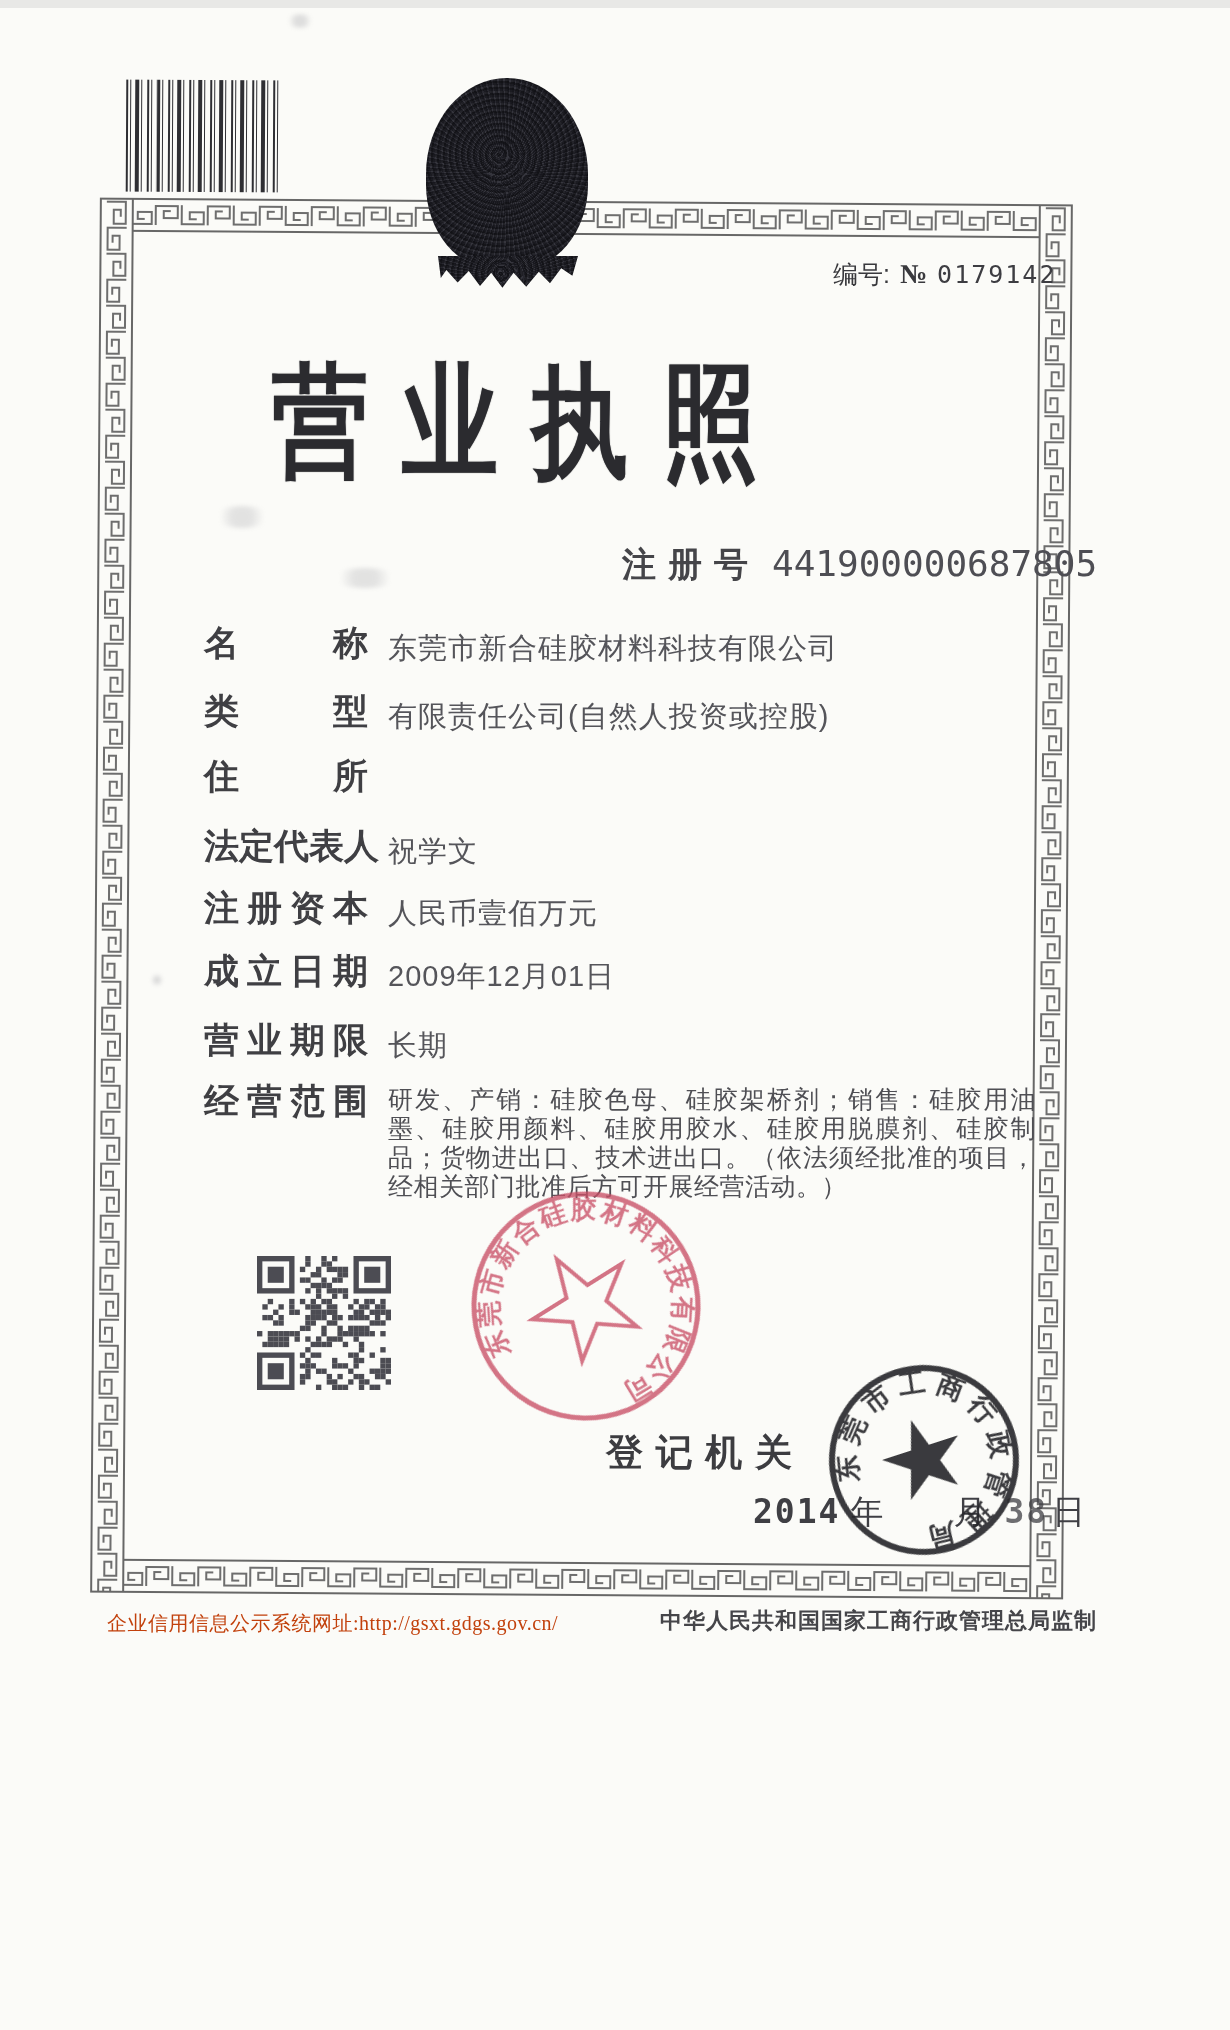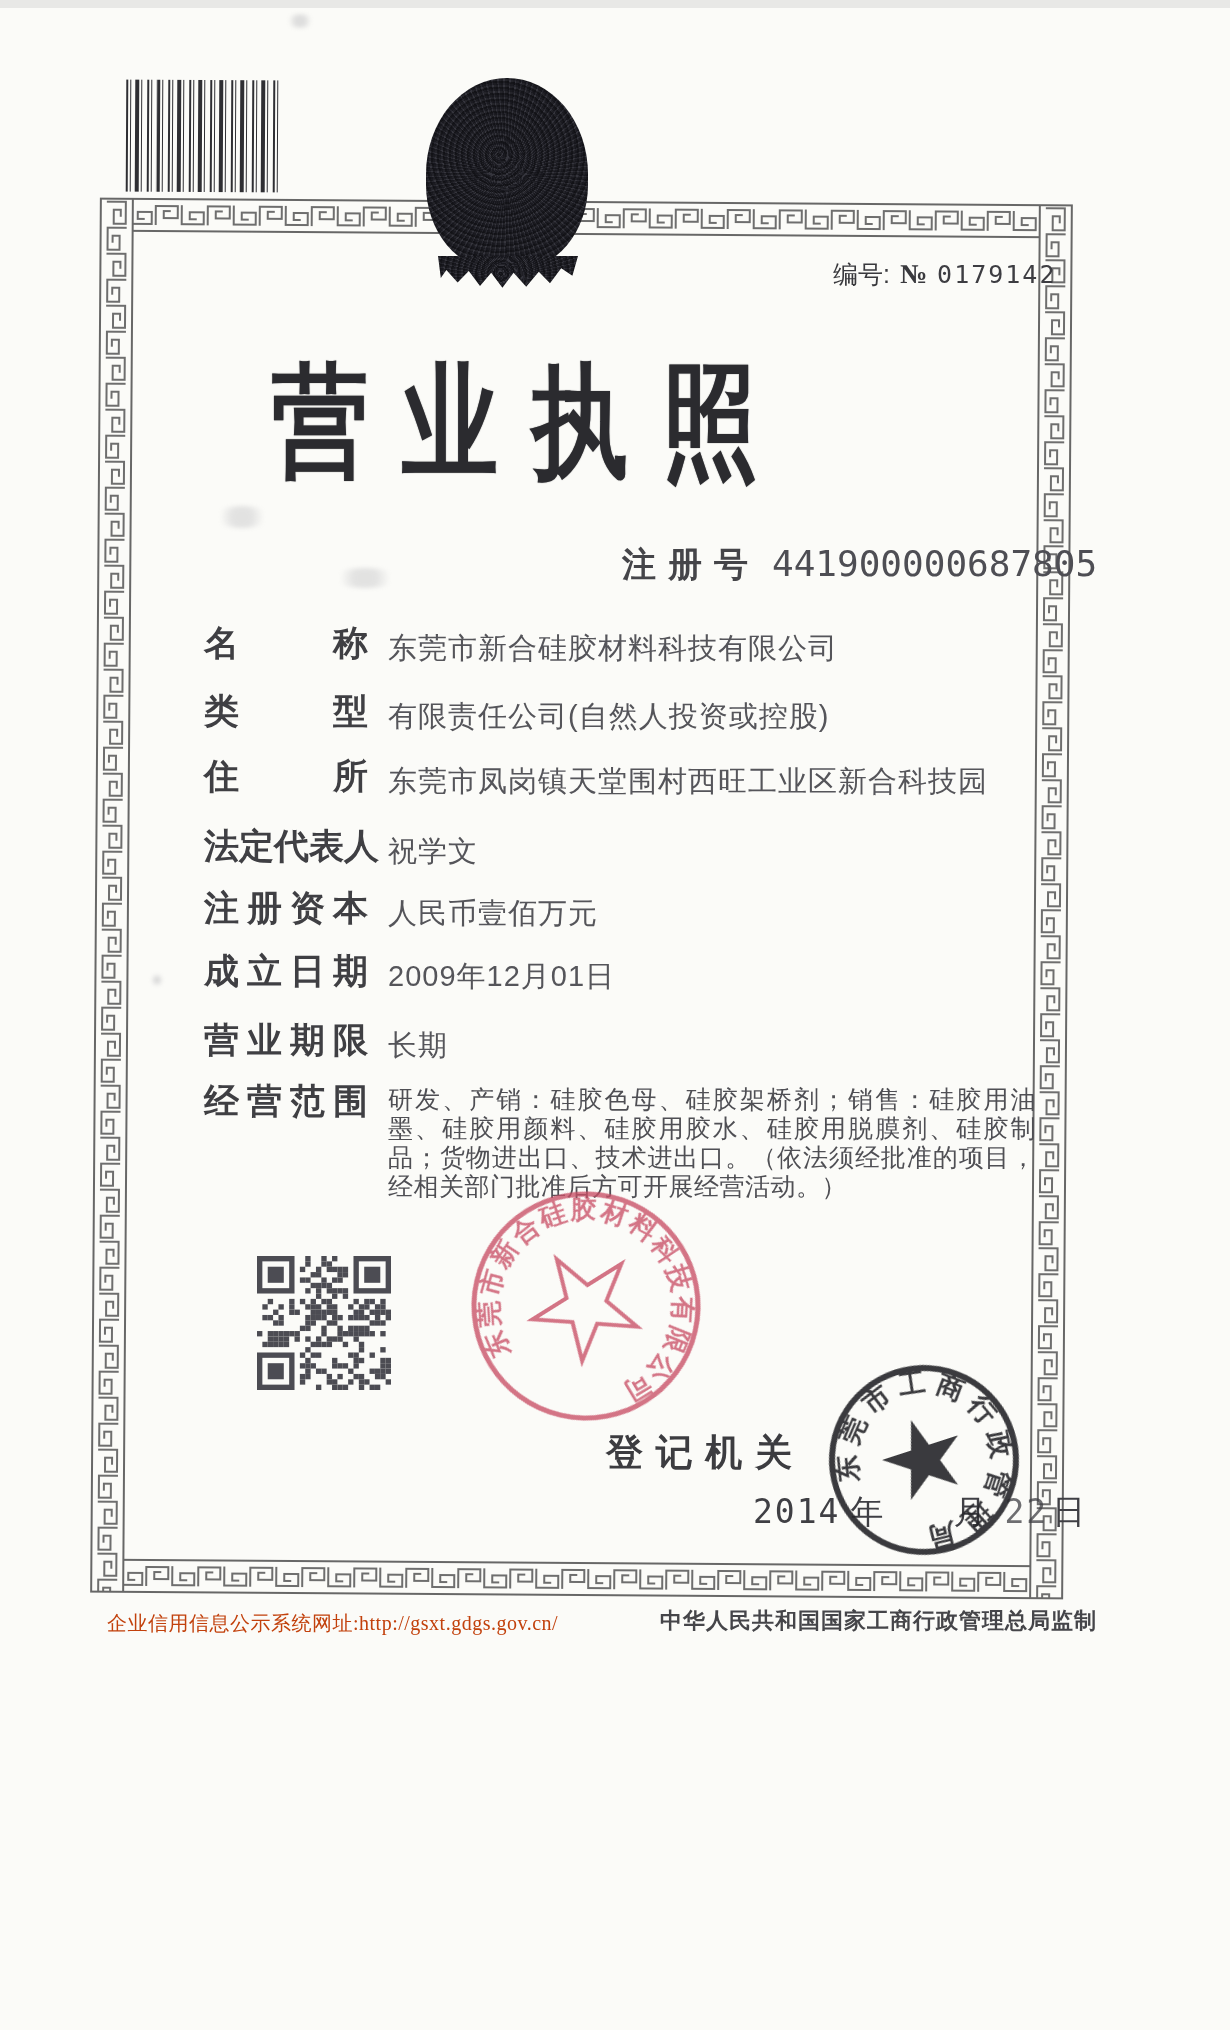--- a/index.html
+++ b/index.html
@@ -71,21 +71,21 @@
   .seal-red{position:absolute;left:458px;top:1170px;width:256px;height:256px;z-index:7;
       transform:rotate(-32deg);opacity:.78;filter:blur(.3px);}
   .seal-black{position:absolute;left:824px;top:1352px;width:200px;height:200px;z-index:8;
       transform:rotate(-18deg);opacity:.9;filter:blur(.25px);}
 
   
   .reg-org{position:absolute;left:606px;top:1420px;width:186px;font-size:37px;font-weight:600;
       color:#3c3c40;display:flex;justify-content:space-between;z-index:6;}
   .dateline{position:absolute;left:753px;top:1482px;display:flex;align-items:baseline;
       font-size:33px;color:#3f3f44;z-index:6;}
-  .dateline .dnum{font-family:"DejaVu Sans Mono",monospace;letter-spacing:2px;}
+  .dateline .dnum{font-family:"DejaVu Sans Mono",monospace;letter-spacing:2px;font-weight:bold;}
   .dateline .y{margin-left:10px;}
   .dateline .m{margin-left:70px;}
   .dateline .dd{margin-left:18px;opacity:.75;}
   .dateline .d{margin-left:4px;}
 
   
   .foot-left{position:absolute;left:107px;top:1602px;font-family:Liberation Serif, serif;
       font-size:20px;color:#c2410c;letter-spacing:.5px;z-index:6;}
   .foot-right{position:absolute;left:660px;top:1598px;font-size:22px;font-weight:600;
       color:#454549;letter-spacing:1px;z-index:6;}
@@ -194,21 +194,20 @@
           <span>类</span>
           <span>型</span>
         </div>
       <div class="fvalue">有限责任公司(自然人投资或控股)</div>
     </div>
     <div class="frow" style="top:136px">
       <div class="flabel">
           <span>住</span>
           <span>所</span>
         </div>
-      <div class="fvalue">东莞市凤岗镇天堂围村西旺工业区新合科技园</div>
     </div>
     <div class="frow" style="top:206px">
       <div class="flabel">
           <span>法</span>
           <span>定</span>
           <span>代</span>
           <span>表</span>
           <span>人</span>
         </div>
       <div class="fvalue">祝学文</div>
@@ -471,21 +470,21 @@
       <span>登</span>
       <span>记</span>
       <span>机</span>
       <span>关</span>
     </div>
 
   <div class="dateline">
     <span class="dnum">2014</span>
     <span class="y">年</span>
     <span class="m">月</span>
-    <span class="dnum dd">22</span>
+    <span class="dnum dd">38</span>
     <span class="d">日</span>
   </div>
 
   <svg class="seal-black" viewBox="-100 -100 200 200">
     <circle cx="0" cy="0" r="92" fill="none" stroke="#26262a" stroke-width="6"></circle>
     <path d="M0,-42 L9.4,-13 L39.9,-13 L15.3,5 L24.7,34 L0,16 L-24.7,34 L-15.3,5 L-39.9,-13 L-9.4,-13 Z" fill="#26262a"></path>
     <path id="bsp" d="M -68 0 A 68 68 0 1 1 68 0 A 68 68 0 1 1 -68 0" fill="none"></path>
     <text font-size="27" font-weight="bold" fill="#26262a" letter-spacing="2">
       <textPath href="#bsp" startOffset="0" textLength="340">东莞市工商行政管理局</textPath>
     </text>

